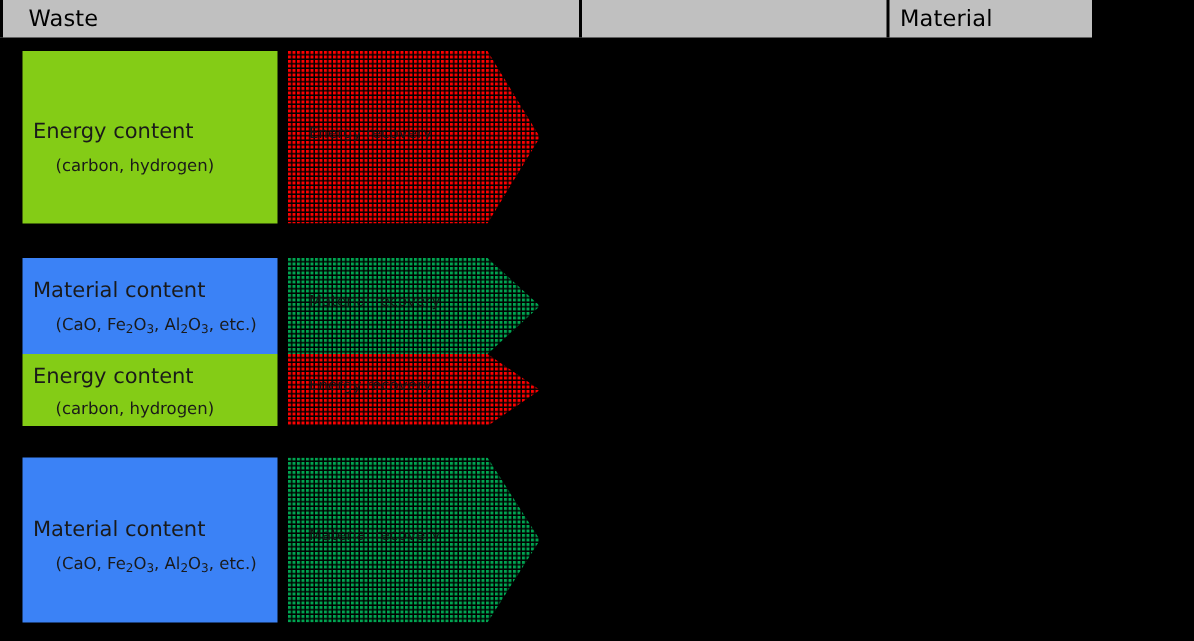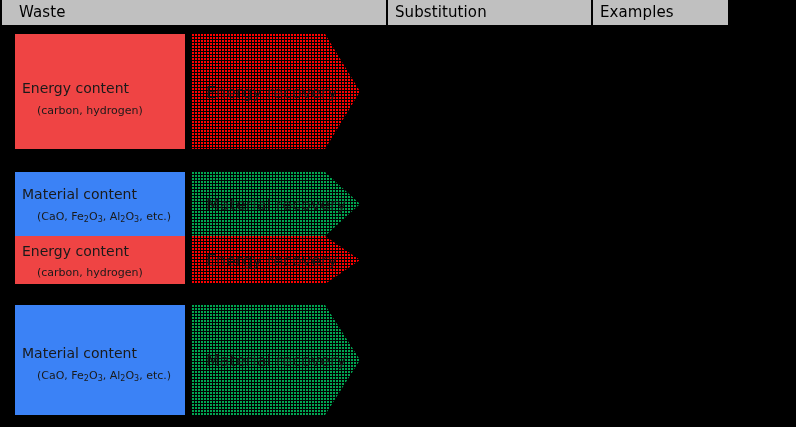--- a/index.html
+++ b/index.html
@@ -77,21 +77,21 @@
   }
 
   
   .block {
     position: absolute;
     left: 15px;
     width: 170px;
     box-sizing: border-box;
     overflow: hidden;
   }
-  .block.red   { background: #ef4444; }
+  .block.red   { background: #84cc16; }
   .block.green { background: #3b82f6; }
 
   .block-title {
     position: absolute;
     left: 7px;
     font-size: 14px;
     color: #1a1a1a;
     white-space: nowrap;
     line-height: 1;
   }
@@ -112,44 +112,43 @@
   .arrow {
     position: absolute;
     left: 192px;
   }
   .arrow svg {
     display: block;
   }
   .arrow-label {
     position: absolute;
     left: 14px;
-    font-size: 16px;
+    font-size: 10px;
     color: #141414;
     white-space: nowrap;
     line-height: 1;
     pointer-events: none;
   }
 </style>
 </head>
 <body>
 
 <div id="page">
 
   <div class="header-row">
     <div class="hdr-edge-left"></div>
 
     <div class="header-cell waste">Waste</div>
 
     <div class="hdr-divider d1"></div>
 
-    <div class="header-cell subst">Substitution</div>
 
     <div class="hdr-divider d2"></div>
 
-    <div class="header-cell examples">Examples</div>
+    <div class="header-cell examples">Material</div>
   </div>
 
   <div class="body-area">
 
     <svg width="0" height="0" style="position:absolute" aria-hidden="true">
       <defs>
         <pattern id="dotRed" width="3" height="3" patternUnits="userSpaceOnUse">
           <rect width="3" height="3" fill="#000000"></rect>
           <rect width="2" height="2" x="0" y="0" fill="#ff0000"></rect>
         </pattern>

